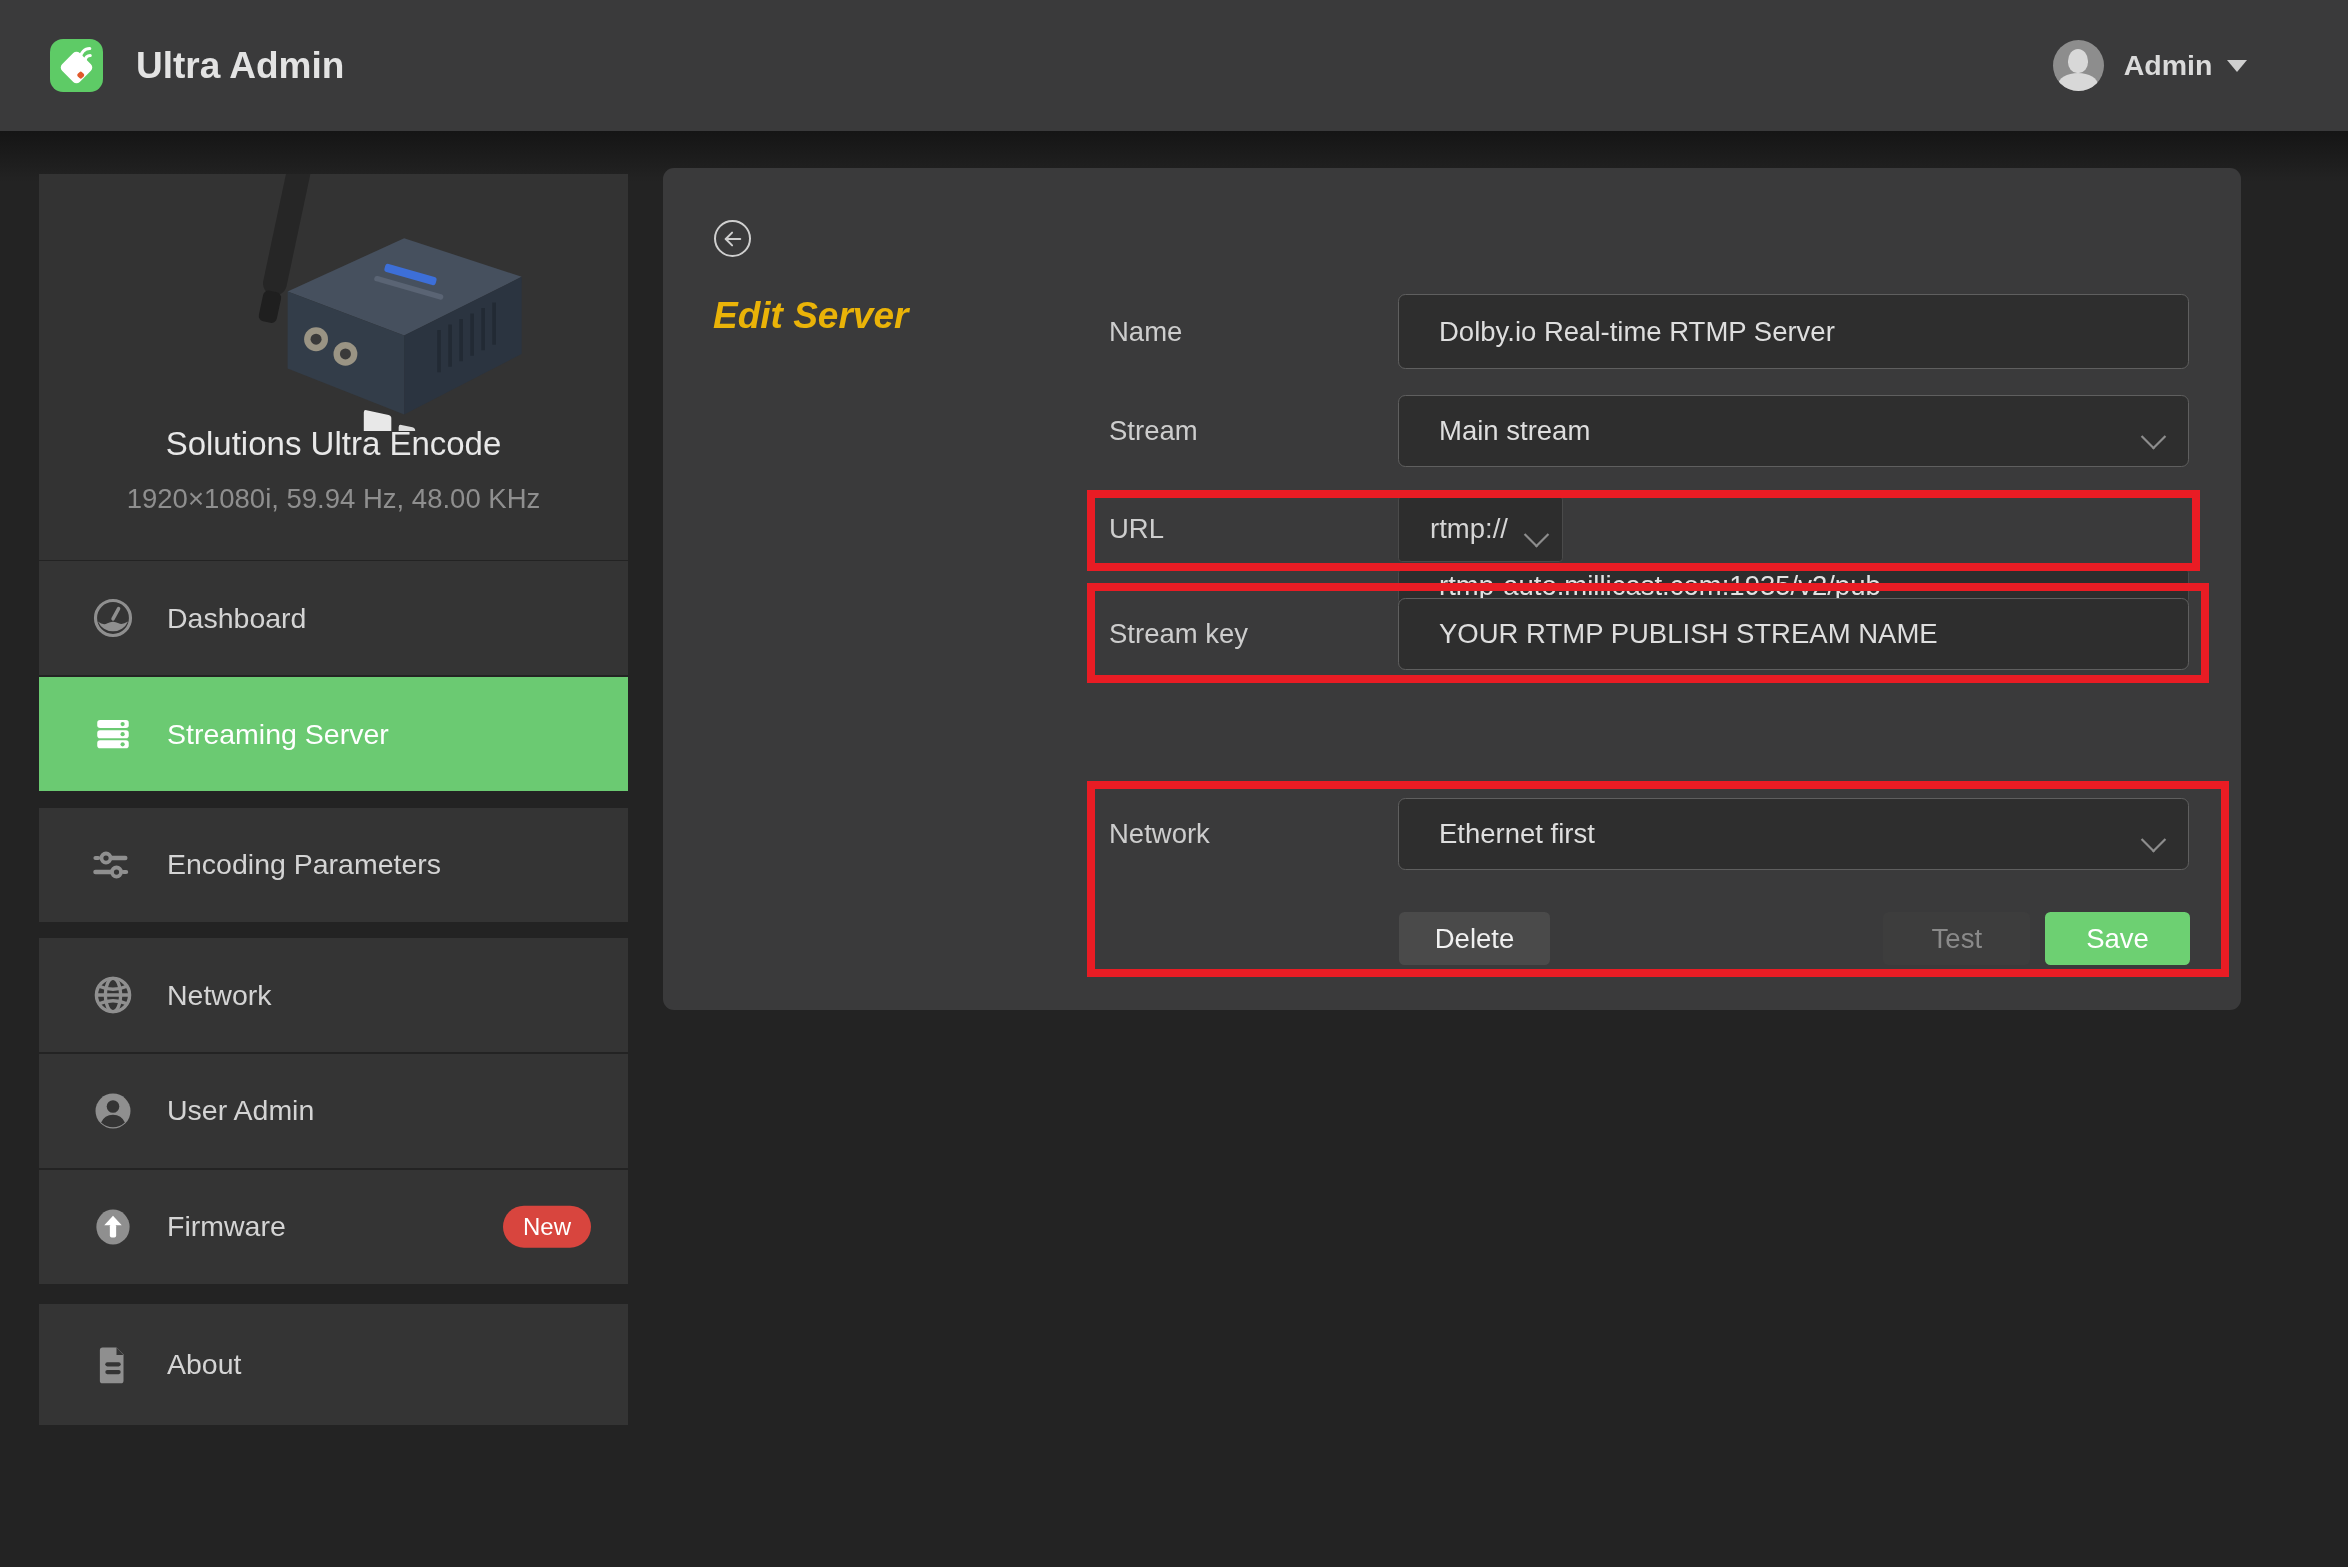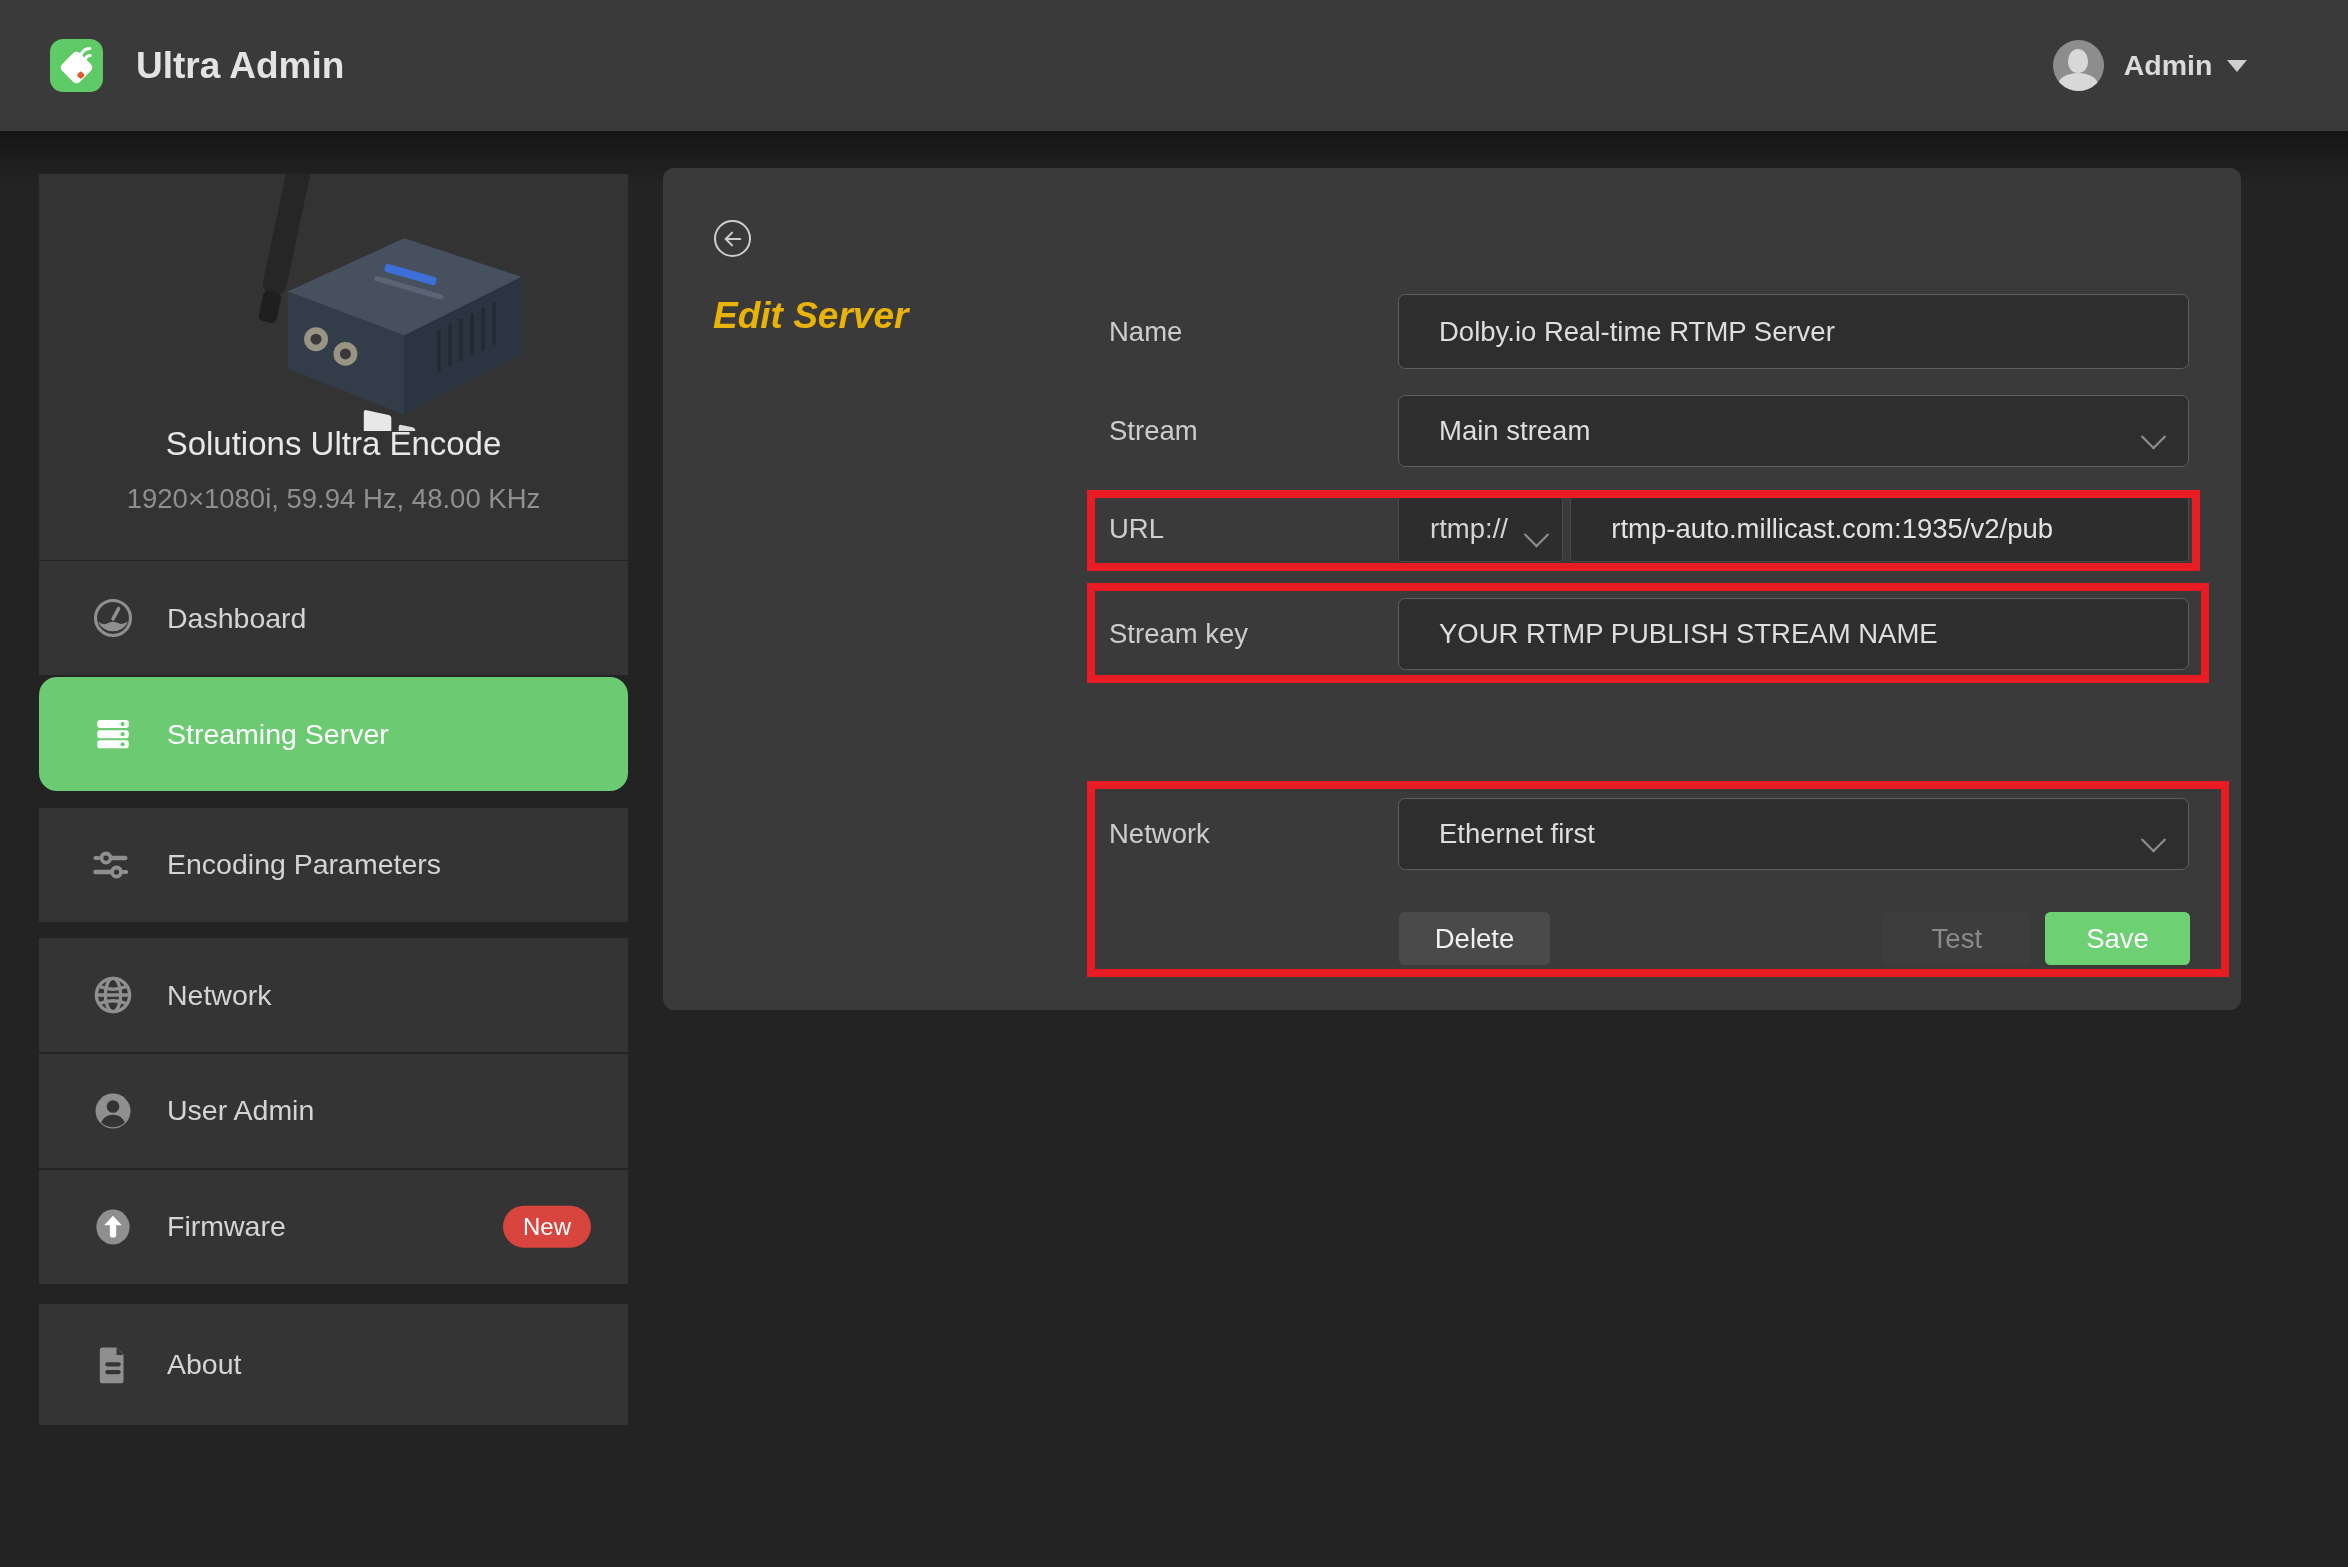--- a/index.html
+++ b/index.html
@@ -52,21 +52,21 @@
   .device-signal { font-size:27.5px; color:#8f8f8f; margin-top:20px; }
 
   .nav-group { margin-bottom:16.5px; }
   .nav-item {
     background:#343434; height:114px; display:flex; align-items:center;
     padding-left:53px; margin-bottom:1.8px; cursor:pointer; position:relative;
   }
   .nav-item:last-child { margin-bottom:0; }
   .nav-item .nav-icon { width:42px; height:42px; flex:0 0 auto; display:flex; align-items:center; justify-content:center; }
   .nav-item .nav-label { font-size:28.5px; color:#d4d4d4; margin-left:33px; }
-  .nav-item.active { background:#6bca72;border-radius:18px; }
+  .nav-item.active { background:#6bca72; }
   .nav-item.active .nav-label { color:#ffffff; font-weight:400; }
   .badge-new {
     position:absolute; right:37px; top:50%; transform:translateY(-50%);
     background:#d8453e; color:#ffffff; font-size:24px;
     padding:7.3px 20px; border-radius:917px;
   }
 
   
   .main-panel {
     position:absolute; left:663px; top:168px; width:1578px; height:842px;
@@ -93,21 +93,21 @@
   .chev {
     position:absolute; right:26px; top:50%; width:22px; height:22px; transform:translateY(-62%);
     pointer-events:none;
   }
   .chev::before {
     content:""; position:absolute; left:0; top:7.3px; width:22px; height:22px;
     border-right:3.7px solid #8d8d8d; border-bottom:3.7px solid #8d8d8d;
     transform:rotate(45deg) scale(.72);
   }
 
-  .url-ctl { display:flex; gap:7.3px; }
+  .url-ctl { display:flex; gap:7.3px;flex-direction:column; }
   .proto-box {
     width:165px; height:100%; background:#2d2d2d; border:0.9px solid #4a4a4a; border-radius:3.7px;
     display:flex; align-items:center; padding-left:31px; position:relative;
     color:#d5d5d5; font-size:27.5px; cursor:pointer; flex:0 0 auto;
   }
   .proto-box .chev { right:16.5px; }
   .url-field {
     flex:1; height:100%; background:#2d2d2d; border:0.9px solid #4a4a4a; border-radius:3.7px;
     color:#e2e2e2; font-size:27.5px; padding:0 18.4px 0 40px;
     font-family:"Liberation Sans", sans-serif; outline:none;

